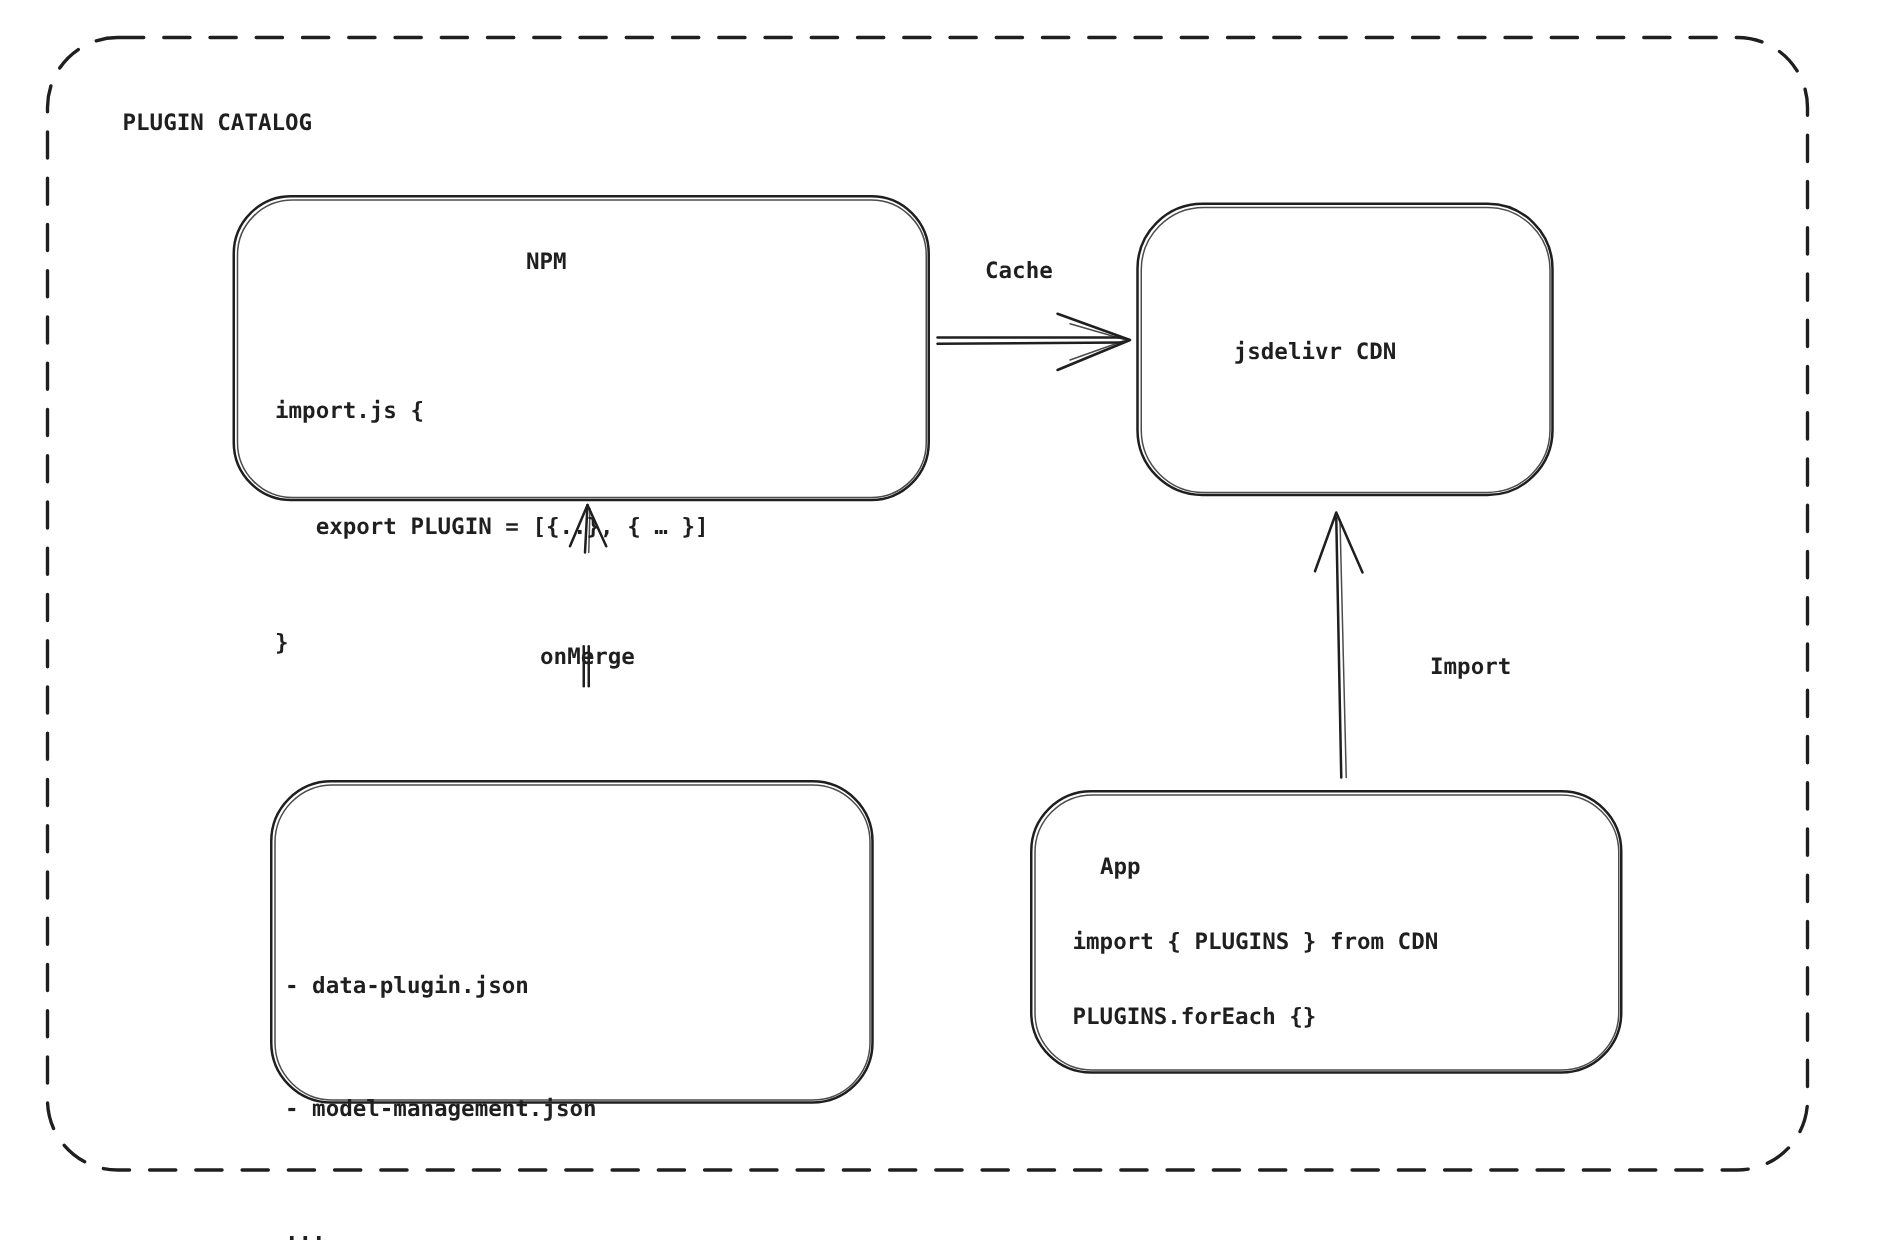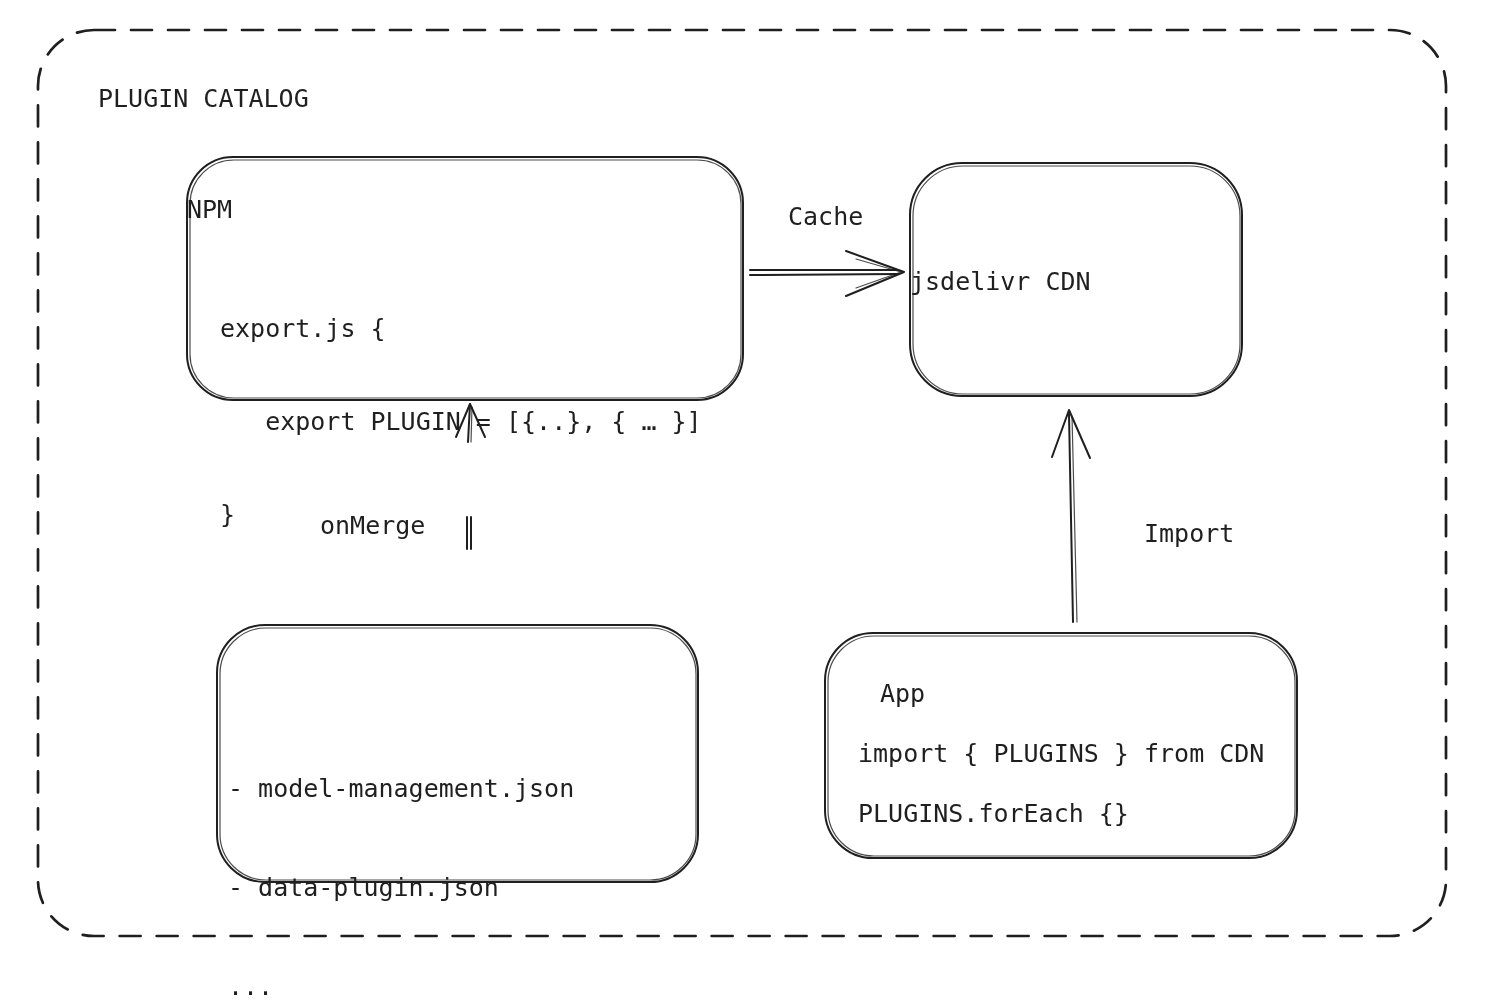--- a/index.html
+++ b/index.html
@@ -9,24 +9,24 @@
     position:relative; width:1506px; height:1002px; background:var(--bg);
     font-family:"DejaVu Sans Mono","Liberation Mono",monospace;
     color:var(--stroke); overflow:hidden;
   }
   svg.draw { position:absolute; left:0; top:0; width:1506px; height:1002px; }
   svg.draw * { fill:none; stroke:var(--stroke); stroke-linecap:round; stroke-linejoin:round; }
   .sketch-main { stroke-width:2; }
   .sketch-echo { stroke-width:1.2; opacity:.8; }
   .frame-border { stroke-width:2.7; stroke-dasharray:21 16; }
   .txt {
-    position:absolute; white-space:pre; font-size:25px; line-height:31px;
-    font-weight:400; letter-spacing:0;
+    position:absolute; white-space:pre; font-size:18px; line-height:31px;
+    font-weight:700; letter-spacing:0;
   }
-  .center { text-align:left; }
+  .center { text-align:center; }
 </style>
 </head>
 <body>
 
 <div class="canvas">
 
   <svg class="draw" viewBox="0 0 1506 1002" xmlns="http://www.w3.org/2000/svg">
 
     <rect class="frame-border" x="38" y="30" width="1408" height="906" rx="56" ry="56"></rect>
 
@@ -70,36 +70,36 @@
       <line x1="1073" y1="622" x2="1069" y2="414"></line>
       <line class="sketch-echo" x1="1077" y1="622" x2="1072" y2="416"></line>
       <path d="M1052,457 L1069,410 L1090,458"></path>
     </g>
   </svg>
 
   <div class="txt" style="left:98px; top:83px;">PLUGIN CATALOG</div>
 
   <div class="txt center" style="left:187px; top:194px; width:500px;">NPM</div>
   <div class="txt" style="left:220px; top:251px;">
-    <div>export.js {</div>
+    <div>import.js {</div>
     <div>   export PLUGIN = [{..}, { … }]</div>
     <div>}</div>
   </div>
 
   <div class="txt" style="left:788px; top:201px;">Cache</div>
 
   <div class="txt center" style="left:910px; top:266px; width:284px;">jsdelivr CDN</div>
 
   <div class="txt center" style="left:320px; top:448px; width:300px;">
     <div>onMerge</div>
   </div>
 
   <div class="txt" style="left:228px; top:706px; line-height:33px;">
+    <div>- data-plugin.json</div>
     <div>- model-management.json</div>
-    <div>- data-plugin.json</div>
     <div>...</div>
   </div>
 
   <div class="txt" style="left:1108px; top:518px;margin-left:36px;">Import</div>
 
   <div class="txt" style="left:880px; top:678px;">App</div>
   <div class="txt" style="left:858px; top:738px;">import { PLUGINS } from CDN</div>
   <div class="txt" style="left:858px; top:798px;text-align:right;">PLUGINS.forEach {}</div>
 
 </div>

